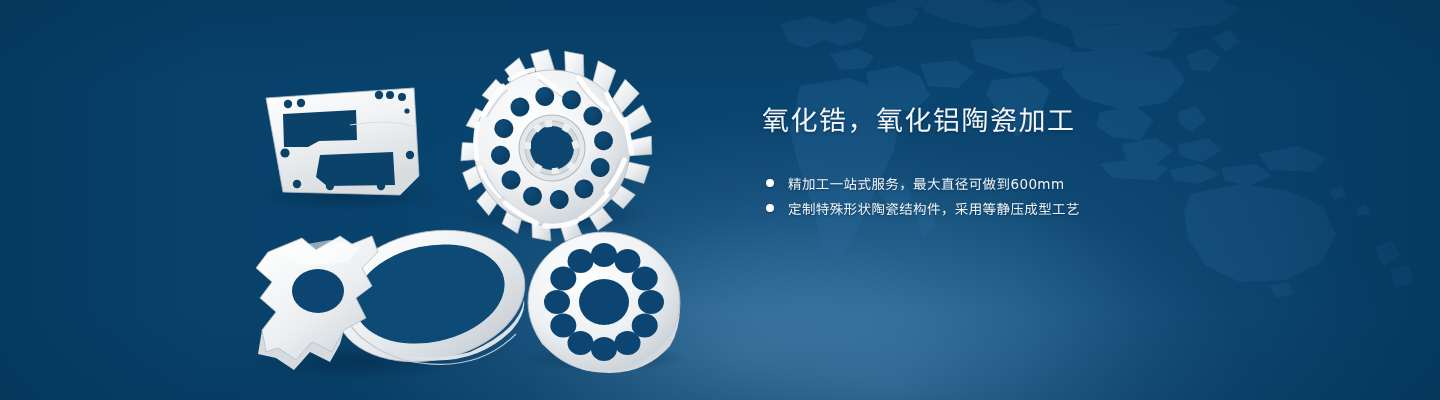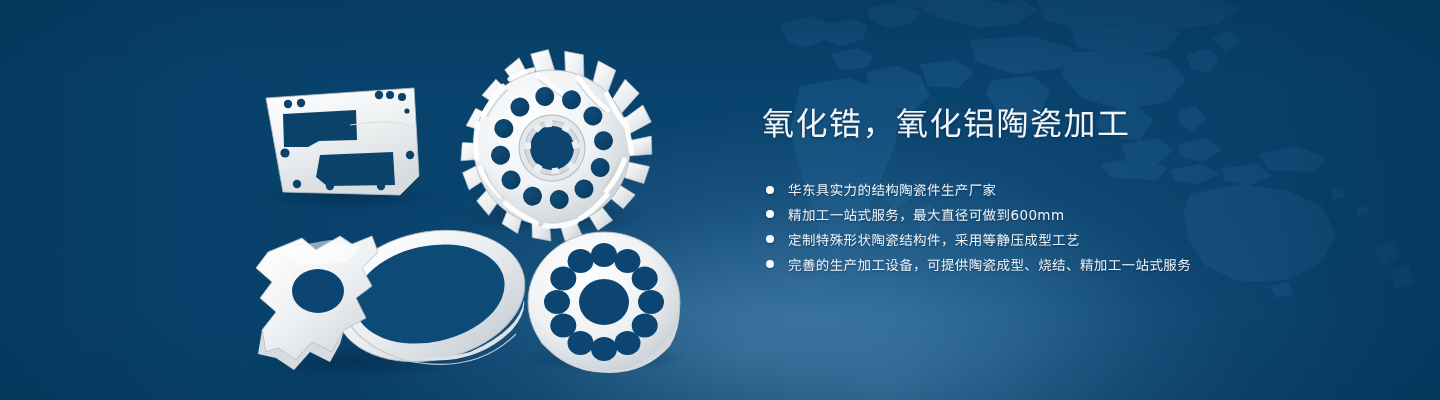--- a/index.html
+++ b/index.html
@@ -58,21 +58,21 @@
   
   .products{position:absolute;left:0;top:0;width:740px;height:400px;}
   .products svg{display:block;width:100%;height:100%;}
 
   
   .copy{
     position:absolute;left:762px;top:104px;width:620px;
   }
   .title{
     margin:0;
-    font-size:32px;
+    font-size:27px;
     font-weight:400;
     letter-spacing:1.5px;
     color:#f2f6fa;
     line-height:1.25;
     text-shadow:0 1px 3px rgba(2,30,56,.55);
     white-space:nowrap;
   }
   .bullets{
     list-style:none;
     margin:38px 0 0 4px;
@@ -353,30 +353,22 @@
                  Q72,46 24,66 Q-26,76 -62,42 Q-74,24 -76,2 Z" fill="#d3d9de"></path>
       </g>
     </svg>
   </div>
 
   <div class="copy">
     <h1 class="title">氧化锆，氧化铝陶瓷加工</h1>
     <ul class="bullets">
       <li>
         <span class="dot"></span>
-        <span>华东具实力的结构陶瓷件生产厂家</span>
-      </li>
-      <li>
-        <span class="dot"></span>
         <span>精加工一站式服务，最大直径可做到600mm</span>
       </li>
       <li>
         <span class="dot"></span>
         <span>定制特殊形状陶瓷结构件，采用等静压成型工艺</span>
       </li>
-      <li>
-        <span class="dot"></span>
-        <span>完善的生产加工设备，可提供陶瓷成型、烧结、精加工一站式服务</span>
-      </li>
     </ul>
   </div>
 
 </div>
 
 </body></html>

